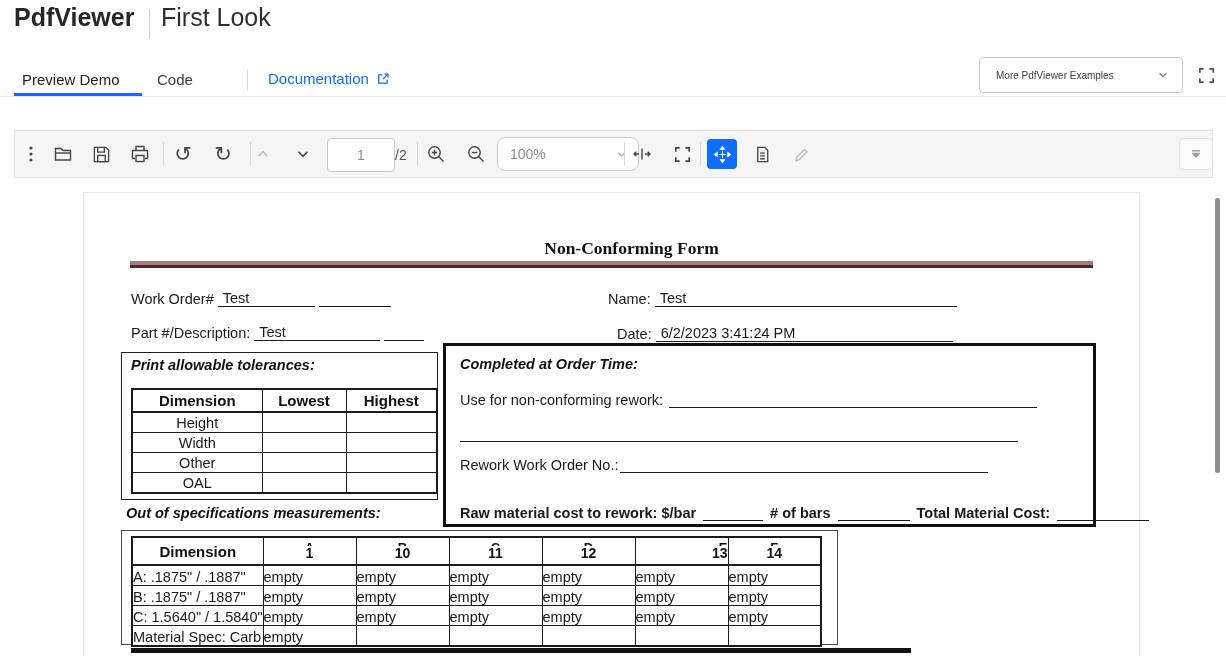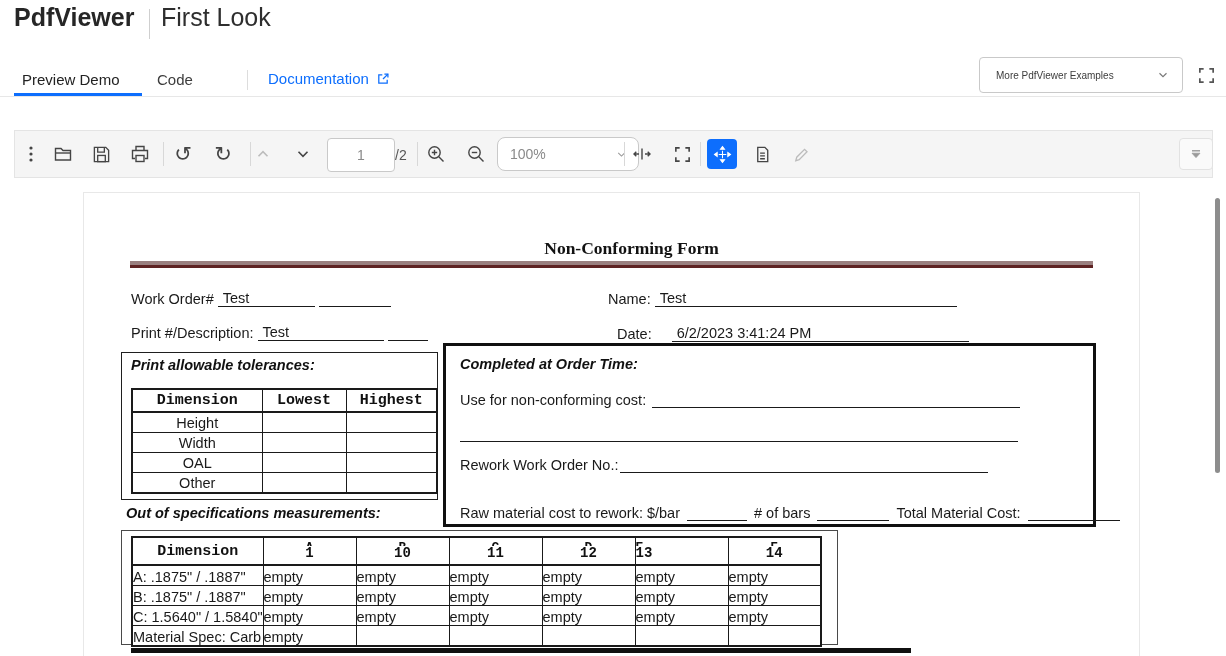--- a/index.html
+++ b/index.html
@@ -39,21 +39,21 @@
   .ruleL{left:130px;top:261px;width:963px;height:4px;}
   .ruleD{left:130px;top:265px;width:963px;height:3px;}
   .frow{display:flex;align-items:flex-end;font-size:14.5px;color:#1a1a1a;height:18px;}
   .flabel{white-space:pre;margin-top:31px;}
   .fval{border-bottom:1.2px solid #1a1a1a;padding-left:5px;box-sizing:border-box;white-space:nowrap;overflow:hidden;}
   .uline{border-bottom:1.2px solid #1a1a1a;height:15px;display:inline-block;}
   .boxcaption{font-size:14.5px;font-weight:700;font-style:italic;color:#111;}
   .tolbox{left:121px;top:352px;width:317px;height:148px;border:1.5px solid #1f1f1f;box-sizing:border-box;}
   table.formtbl{border-collapse:collapse;table-layout:fixed;background:#fff;}
   table.formtbl th,table.formtbl td{border:1.5px solid #1a1a1a;padding:0;text-align:center;overflow:visible;}
-  table.formtbl th{font-size:15px;font-weight:700;color:#111;height:21px;border-bottom-width:2px;font-family:Liberation Mono, monospace;}
+  table.formtbl th{font-size:15px;font-weight:700;color:#111;height:21px;border-bottom-width:2px;}
   table.formtbl td{font-size:14.5px;color:#1a1a1a;height:19px;border-width:1px 1.5px;}
   table.formtbl{border:2px solid #1a1a1a;}
   .entrybox{left:443px;top:343px;width:653px;height:184px;border:3px solid #101010;background:#fff;box-sizing:border-box;}
   .measbox{left:121px;top:530px;width:717px;height:115px;border:1.5px solid #4a4a4a;box-sizing:border-box;background:#fff;}
   .clipletter{height:5px;overflow:hidden;font-size:13px;line-height:13px;font-weight:700;}
   .colnum{font-size:14px;font-weight:700;line-height:15px;}
   td .ovf{display:inline-block;max-width:100%;overflow:hidden;white-space:nowrap;transform:translateY(3px);text-align:left;}
   .meastbl td{text-align:left !important;vertical-align:top;}
   .bottombar{left:131px;top:648px;width:780px;height:5px;background:#101010;}
   .scrollthumb{left:1215px;top:198px;width:5px;height:275px;background:#8d8d8d;border-radius:3px;}
@@ -217,25 +217,25 @@
     <span class="flabel">Work Order#</span>
     <span class="fval" style="width:97px;margin-left:4px;">Test</span>
     <span class="uline" style="width:72px;margin-left:4px;"></span>
   </div>
   <div class="abs frow" style="left:608px;top:289px;">
     <span class="flabel">Name:</span>
     <span class="fval" style="width:302px;margin-left:4px;">Test</span>
   </div>
 
   <div class="abs frow" style="left:131px;top:323px;">
-    <span class="flabel">Print #/Description:</span>
+    <span class="flabel">Part #/Description:</span>
     <span class="fval" style="width:126px;margin-left:4px;">Test</span>
     <span class="uline" style="width:40px;margin-left:4px;"></span>
   </div>
-  <div class="abs frow" style="left:617px;top:324px;gap:16px;">
+  <div class="abs frow" style="left:617px;top:324px;">
     <span class="flabel">Date:</span>
     <span class="fval" style="width:297px;margin-left:4px;">6/2/2023 3:41:24 PM</span>
   </div>
 
   <div class="abs tolbox"></div>
   <div class="abs boxcaption" style="left:131px;top:357px;text-align:center;">Print allowable tolerances:</div>
   <table class="abs formtbl" style="left:131px;top:388px;width:306px;">
     <colgroup>
         <col style="width:130px">
         <col style="width:84px">
@@ -251,46 +251,46 @@
       <td>Height</td>
       <td></td>
           <td></td>
     </tr>
     <tr>
       <td>Width</td>
       <td></td>
           <td></td>
     </tr>
     <tr>
+      <td>Other</td>
+      <td></td>
+          <td></td>
+    </tr>
+    <tr>
       <td>OAL</td>
       <td></td>
           <td></td>
     </tr>
-    <tr>
-      <td>Other</td>
-      <td></td>
-          <td></td>
-    </tr>
   </tbody>
     </table>
 
   <div class="abs entrybox"></div>
   <div class="abs boxcaption" style="left:460px;top:356px;">Completed at Order Time:</div>
   <div class="abs frow" style="left:460px;top:390px;">
-    <span class="flabel">Use for non-conforming cost:</span>
+    <span class="flabel">Use for non-conforming rework:</span>
     <span class="uline" style="width:368px;margin-left:6px;"></span>
   </div>
   <div class="abs frow" style="left:460px;top:424px;">
     <span class="uline" style="width:558px;"></span>
   </div>
   <div class="abs frow" style="left:460px;top:455px;">
     <span class="flabel">Rework Work Order No.:</span>
     <span class="uline" style="width:368px;margin-left:2px;"></span>
   </div>
-  <div class="abs frow" style="left:460px;top:503px;">
+  <div class="abs frow" style="left:460px;top:503px;font-weight:bold;">
     <span class="flabel">Raw material cost to rework: $/bar</span>
     <span class="uline" style="width:60px;margin-left:7px;"></span>
     <span class="flabel" style="margin-left:7px;"># of bars</span>
     <span class="uline" style="width:72px;margin-left:7px;"></span>
     <span class="flabel" style="margin-left:7px;">Total Material Cost:</span>
     <span class="uline" style="width:92px;margin-left:7px;"></span>
   </div>
 
   <div class="abs boxcaption" style="left:126px;top:505px;">Out of specifications measurements:</div>
   <div class="abs measbox"></div>
@@ -316,21 +316,21 @@
         <div class="colnum">10</div>
       </th>
       <th style="text-align:center;">
         <div class="clipletter">C</div>
         <div class="colnum">11</div>
       </th>
       <th style="text-align:center;">
         <div class="clipletter">D</div>
         <div class="colnum">12</div>
       </th>
-      <th style="text-align:left;">
+      <th style="text-align:right;">
         <div class="clipletter">E</div>
         <div class="colnum">13</div>
       </th>
       <th style="text-align:center;">
         <div class="clipletter">F</div>
         <div class="colnum">14</div>
       </th>
     </tr>
     <tr>
       <td><span class="ovf" style="max-width:130px;">A: .1875" / .1887"</span></td>

